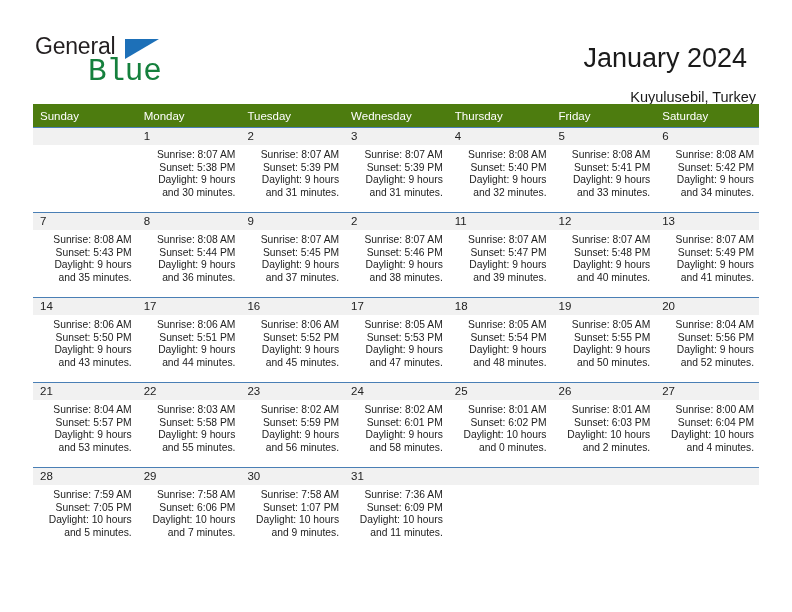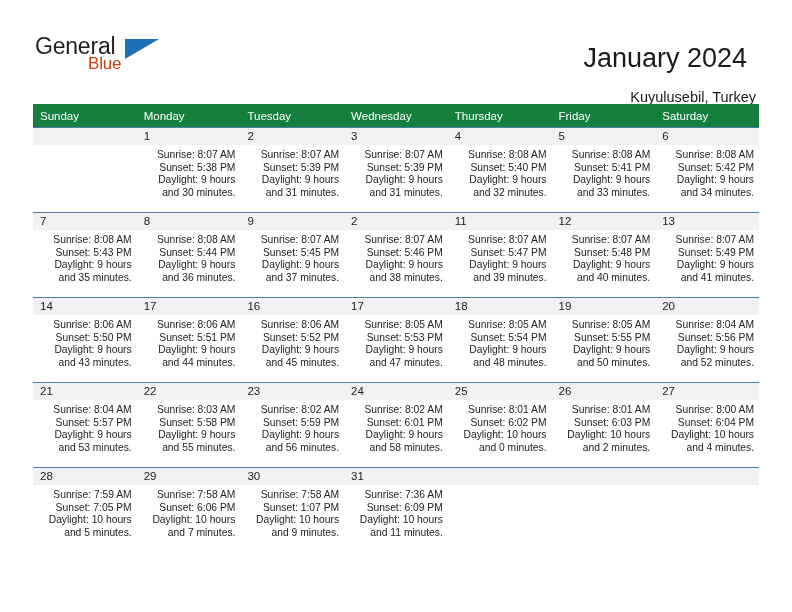--- a/index.html
+++ b/index.html
@@ -42,24 +42,24 @@
     top: 0px;
     font-size: 23px;
     color: #231f20;
     letter-spacing: -0.2px;
     font-family: "Liberation Sans", sans-serif;
   }
   .logo-blue {
     position: absolute;
     left: 55px;
     top: 21px;
-    font-size: 17px;
-    color: #c2410c;
+    font-size: 31px;
+    color: #15803d;
     letter-spacing: -0.2px;
-    font-family: Liberation Sans, sans-serif;
+    font-family: Liberation Mono, monospace;
   }
   .logo-triangle {
     position: absolute;
     left: 92px;
     top: 6px;
     width: 0;
     height: 0;
     border-top: 0px solid transparent;
     border-left: 34px solid #1d70b8;
     border-bottom: 20px solid transparent;
@@ -89,21 +89,21 @@
   
   .calendar {
     position: absolute;
     left: 33px;
     top: 104px;
     width: 726px;
     border-collapse: collapse;
     table-layout: fixed;
   }
   .calendar th {
-    background: #15803d;
+    background: #4d7c0f;
     color: #ffffff;
     font-size: 11.5px;
     font-weight: normal;
     text-align: left;
     padding: 5px 0 5px 7px;
     height: 13px;
     border: none;
   }
   .calendar td {
     vertical-align: top;

